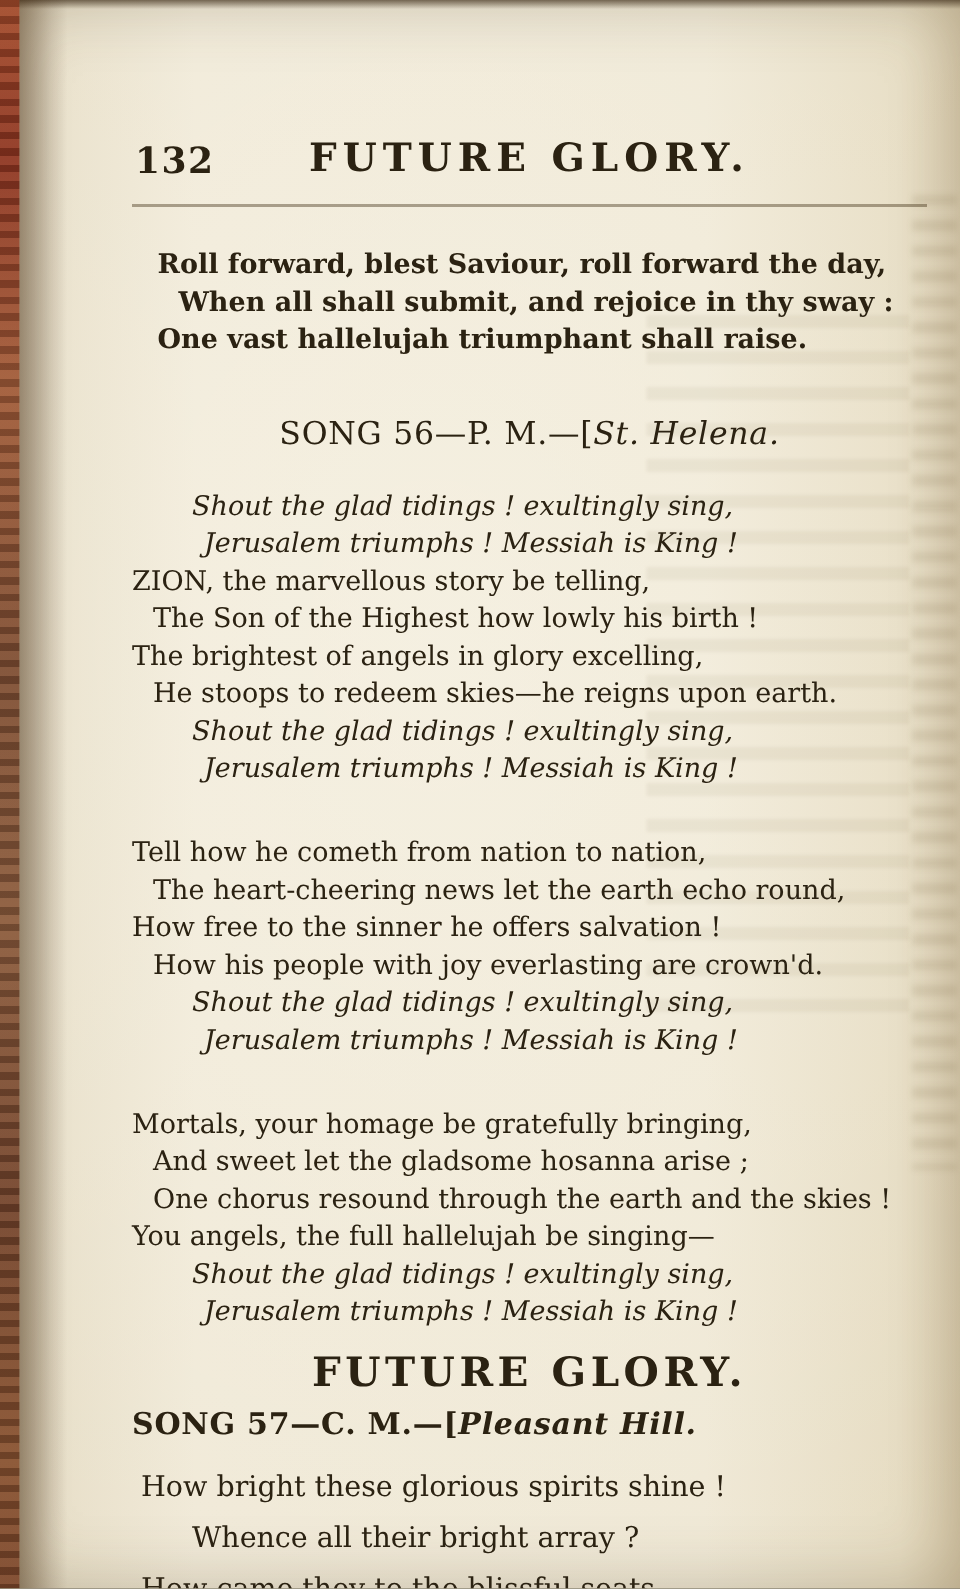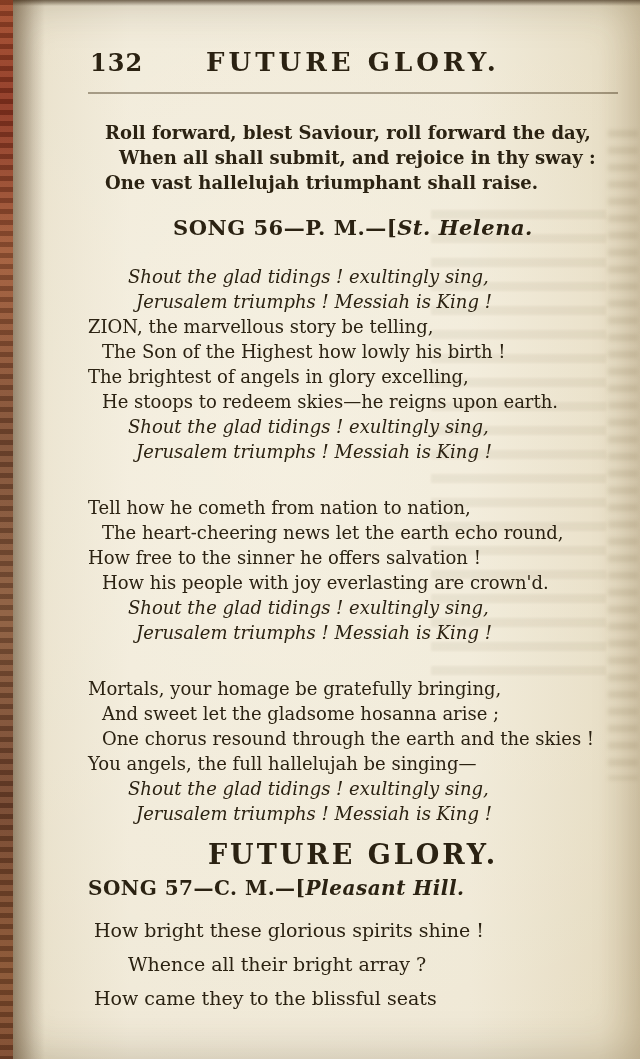--- a/index.html
+++ b/index.html
@@ -25,34 +25,34 @@
   .binding-shadow { position:absolute; left:13px; top:0; bottom:0; width:32px;
     background: linear-gradient(90deg, rgba(60,35,12,.38), rgba(60,35,12,0)); }
   .ghost-col { position:absolute; right:2px; top:130px; width:30px; height:650px;
     background: repeating-linear-gradient(180deg, rgba(105,85,45,.22) 0 7px, rgba(0,0,0,0) 7px 17px);
     filter: blur(2px); opacity:.55; }
   .ghost-lines { position:absolute; right:34px; top:210px; width:175px; height:480px;
     background: repeating-linear-gradient(180deg, rgba(110,92,52,.07) 0 9px, rgba(0,0,0,0) 9px 24px);
     filter: blur(1px); }
 
   .content { position: relative; padding: 46px 22px 0 88px; }
-  .headrow { position: relative; height: 34px; }
+  .headrow { position: relative; height: 34px; margin-top: 44px; }
   .page-num { position: absolute; left: 2px; top: 2px; font-size: 24px; font-weight: bold; letter-spacing: 1px; }
   .head-title { text-align: center; font-size: 26px; font-weight: bold; letter-spacing: 4px; padding-top: 1px; }
   .head-rule { height: 2px; background: rgba(65,48,22,.42); margin-top: 12px; }
 
   .l { font-size: 18px; line-height: 25px; white-space: nowrap; }
   .b .l, .b { font-weight: bold; }
   .it { font-style: italic; }
   .ind { padding-left: 14px; }
   .cind { padding-left: 40px; }
   .cind2 { padding-left: 48px; }
 
   .stanza { margin-top: 26px; margin-left: 17px; }
-  .h56 { margin-top: 19px; text-align: center; font-size: 21px; font-weight: bold; letter-spacing: .5px; line-height: 28px; }
+  .h56 { margin-top: 36px; text-align: center; font-size: 21px; font-weight: normal; letter-spacing: .5px; line-height: 28px; }
   .block { margin-top: 22px; }
   .vblock { margin-top: 31px; }
   .section-title { margin-top: 12px; text-align: center; font-size: 27px; font-weight: bold; letter-spacing: 3px; line-height: 34px; }
   .h57 { margin-top: 1px; font-size: 20px; font-weight: bold; letter-spacing: .5px; line-height: 30px; }
   .v57 { margin-top: 10px; padding-left: 6px; }
   .v57 .l { font-size: 19px; line-height: 34px; }
   .v57 .ind { padding-left: 34px; }
 </style>
 </head>
 <body>

